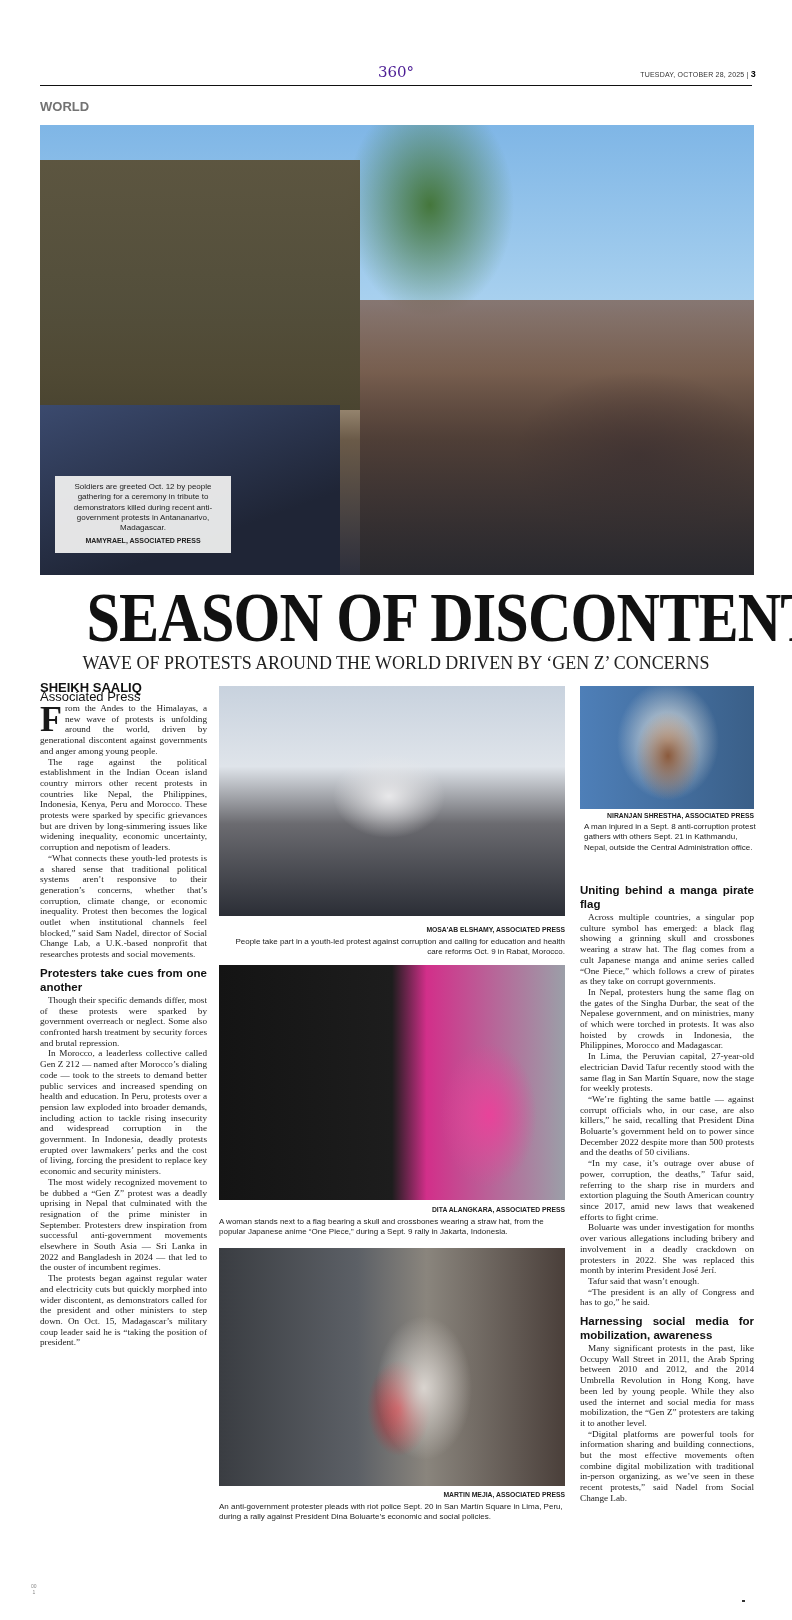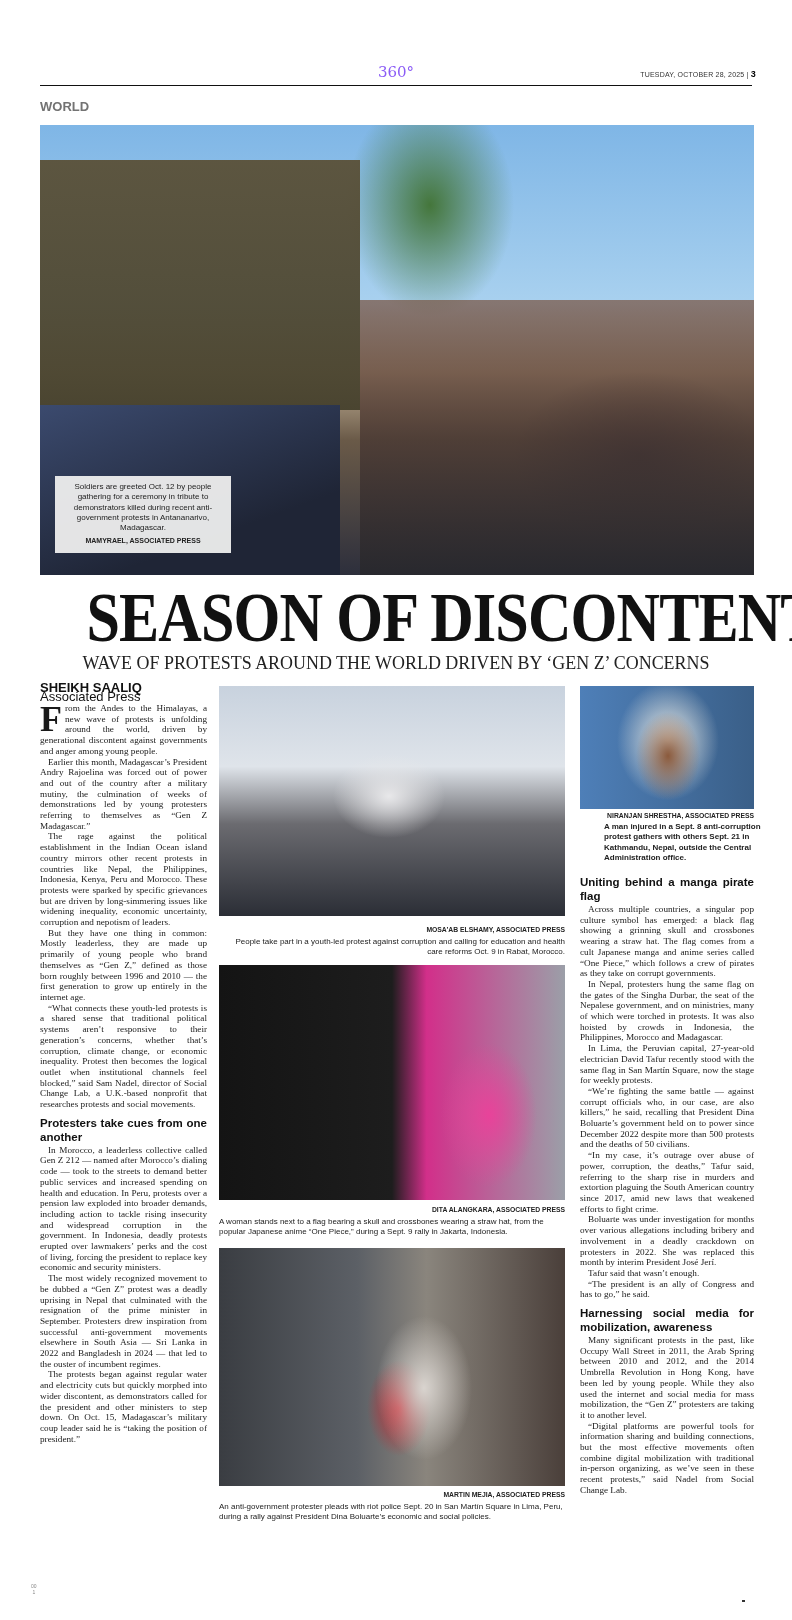--- a/index.html
+++ b/index.html
@@ -1,18 +1,18 @@
 <!DOCTYPE html>
 <html><head>
 <meta charset="utf-8">
 <style>
   html, body { margin:0; padding:0; background:#fff; }
   body { width:792px; height:1620px; position:relative; overflow:hidden; color:#1a1a1a; }
   .abs { position:absolute; }
-  .folio-center { left:0; width:792px; top:63px; text-align:center; font-family:"DejaVu Serif", serif; font-size:15px; color:#8b5cf6; }
+  .folio-center { left:0; width:792px; top:63px; text-align:center; font-family:"DejaVu Serif", serif; font-size:15px; color:#4c1d95; }
   .folio-right { right:36px; top:69px; font-family:"Liberation Sans", sans-serif; font-size:7px; letter-spacing:0.2px; color:#333; }
   .folio-right b { font-size:9px; color:#000; }
   .rule { left:40px; width:712px; top:85px; height:1px; background:#111; }
   .section { left:40px; top:99px; font-family:"Liberation Sans", sans-serif; font-weight:bold; font-size:13px; color:#737373; }
 
   .photo { overflow:hidden; }
   .hero { left:40px; top:125px; width:714px; height:450px;
     background:
       radial-gradient(ellipse 120px 160px at 390px 80px, rgba(60,110,40,0.9), rgba(60,110,40,0) 70%),
       radial-gradient(ellipse 180px 120px at 600px 330px, rgba(30,30,50,0.85), rgba(30,30,50,0) 70%),
@@ -54,21 +54,21 @@
 
   .credit-line { font-family:"Liberation Sans", sans-serif; font-weight:bold; font-size:6.8px; text-align:right; color:#222; }
   .caption { font-family:"Liberation Sans", sans-serif; font-size:8px; line-height:10.4px; color:#222; }
   .cr2 { left:219px; top:926px; width:346px; }
   .cap2 { left:219px; top:937px; width:346px;text-align:right; }
   .cr3 { left:219px; top:1206px; width:346px; }
   .cap3 { left:219px; top:1217px; width:346px; }
   .cr4 { left:219px; top:1491px; width:346px; }
   .cap4 { left:219px; top:1502px; width:346px; }
   .cr1 { left:580px; top:812px; width:174px; }
-  .cap1 { left:604px; top:822px; width:174px;font-weight:bold; }
+  .cap1 { left:584px; top:822px; width:174px; }
   .col4 { top:867px; }
 
   .foot-left { left:31px; top:1583px; font-family:"Liberation Sans", sans-serif; font-size:5px; color:#888; line-height:6px; text-align:center; }
   .foot-right { left:742px; top:1600px; width:3px; height:2px; background:#333; }
 </style>
 </head>
 <body>
 
 <div class="abs folio-center">360°</div>
 <div class="abs folio-right">
@@ -89,25 +89,24 @@
 
 <div class="abs headline">SEASON OF DISCONTENT</div>
 <div class="abs subhead">WAVE OF PROTESTS AROUND THE WORLD DRIVEN BY ‘GEN Z’ CONCERNS</div>
 
 <div class="abs col col1">
   <div class="byline">
     <b>SHEIKH SAALIQ</b>
     <span>Associated Press</span>
   </div>
   <p class="first"><span class="dropcap">F</span><span>rom the Andes to the Himalayas, a new wave of protests is unfolding around the world, driven by generational discontent against governments and anger among young people.</span></p>
-  <p>Earlier this month, Madagascar’s President Andry Rajoelina was forced out of power and out of the country after a military mutiny, the culmination of weeks of demonstrations led by young protesters referring to themselves as “Gen Z Madagascar.”</p>
   <p>The rage against the political establishment in the Indian Ocean island country mirrors other recent protests in countries like Nepal, the Philippines, Indonesia, Kenya, Peru and Morocco. These protests were sparked by specific grievances but are driven by long-simmering issues like widening inequality, economic uncertainty, corruption and nepotism of leaders.</p>
-  <p>But they have one thing in common: Mostly leaderless, they are made up primarily of young people who brand themselves as “Gen Z,” defined as those born roughly between 1996 and 2010 — the first generation to grow up entirely in the internet age.</p>
   <p>“What connects these youth-led protests is a shared sense that traditional political systems aren’t responsive to their generation’s concerns, whether that’s corruption, climate change, or economic inequality. Protest then becomes the logical outlet when institutional channels feel blocked,” said Sam Nadel, director of Social Change Lab, a U.K.-based nonprofit that researches protests and social movements.</p>
   <div class="subhd">Protesters take cues from one another</div>
+  <p>Though their specific demands differ, most of these protests were sparked by government overreach or neglect. Some also confronted harsh treatment by security forces and brutal repression.</p>
   <p>In Morocco, a leaderless collective called Gen Z 212 — named after Morocco’s dialing code — took to the streets to demand better public services and increased spending on health and education. In Peru, protests over a pension law exploded into broader demands, including action to tackle rising insecurity and widespread corruption in the government. In Indonesia, deadly protests erupted over lawmakers’ perks and the cost of living, forcing the president to replace key economic and security ministers.</p>
   <p>The most widely recognized movement to be dubbed a “Gen Z” protest was a deadly uprising in Nepal that culminated with the resignation of the prime minister in September. Protesters drew inspiration from successful anti-government movements elsewhere in South Asia — Sri Lanka in 2022 and Bangladesh in 2024 — that led to the ouster of incumbent regimes.</p>
   <p>The protests began against regular water and electricity cuts but quickly morphed into wider discontent, as demonstrators called for the president and other ministers to step down. On Oct. 15, Madagascar’s military coup leader said he is “taking the position of president.”</p>
 </div>
 
 <div class="abs photo img2"></div>
 <div class="abs credit-line cr2">MOSA’AB ELSHAMY, ASSOCIATED PRESS</div>
 <div class="abs caption cap2">People take part in a youth-led protest against corruption and calling for education and health care reforms Oct. 9 in Rabat, Morocco.</div>
 
 <div class="abs photo img3"></div>
@@ -116,21 +115,21 @@
 
 <div class="abs photo img4"></div>
 <div class="abs credit-line cr4">MARTIN MEJIA, ASSOCIATED PRESS</div>
 <div class="abs caption cap4">An anti-government protester pleads with riot police Sept. 20 in San Martín Square in Lima, Peru, during a rally against President Dina Boluarte’s economic and social policies.</div>
 
 <div class="abs photo img1"></div>
 <div class="abs credit-line cr1">NIRANJAN SHRESTHA, ASSOCIATED PRESS</div>
 <div class="abs caption cap1">A man injured in a Sept. 8 anti-corruption protest gathers with others Sept. 21 in Kathmandu, Nepal, outside the Central Administration office.</div>
 
 <div class="abs col col4">
-  <div class="subhd" style="margin-top:8px">Uniting behind a manga pirate flag</div>
+  <div class="subhd" style="margin-top:16px">Uniting behind a manga pirate flag</div>
   <p>Across multiple countries, a singular pop culture symbol has emerged: a black flag showing a grinning skull and crossbones wearing a straw hat. The flag comes from a cult Japanese manga and anime series called “One Piece,” which follows a crew of pirates as they take on corrupt governments.</p>
   <p>In Nepal, protesters hung the same flag on the gates of the Singha Durbar, the seat of the Nepalese government, and on ministries, many of which were torched in protests. It was also hoisted by crowds in Indonesia, the Philippines, Morocco and Madagascar.</p>
   <p>In Lima, the Peruvian capital, 27-year-old electrician David Tafur recently stood with the same flag in San Martín Square, now the stage for weekly protests.</p>
   <p>“We’re fighting the same battle — against corrupt officials who, in our case, are also killers,” he said, recalling that President Dina Boluarte’s government held on to power since December 2022 despite more than 500 protests and the deaths of 50 civilians.</p>
   <p>“In my case, it’s outrage over abuse of power, corruption, the deaths,” Tafur said, referring to the sharp rise in murders and extortion plaguing the South American country since 2017, amid new laws that weakened efforts to fight crime.</p>
   <p>Boluarte was under investigation for months over various allegations including bribery and involvement in a deadly crackdown on protesters in 2022. She was replaced this month by interim President José Jerí.</p>
   <p>Tafur said that wasn’t enough.</p>
   <p>“The president is an ally of Congress and has to go,” he said.</p>
   <div class="subhd">Harnessing social media for mobilization, awareness</div>
   <p>Many significant protests in the past, like Occupy Wall Street in 2011, the Arab Spring between 2010 and 2012, and the 2014 Umbrella Revolution in Hong Kong, have been led by young people. While they also used the internet and social media for mass mobilization, the “Gen Z” protesters are taking it to another level.</p>

